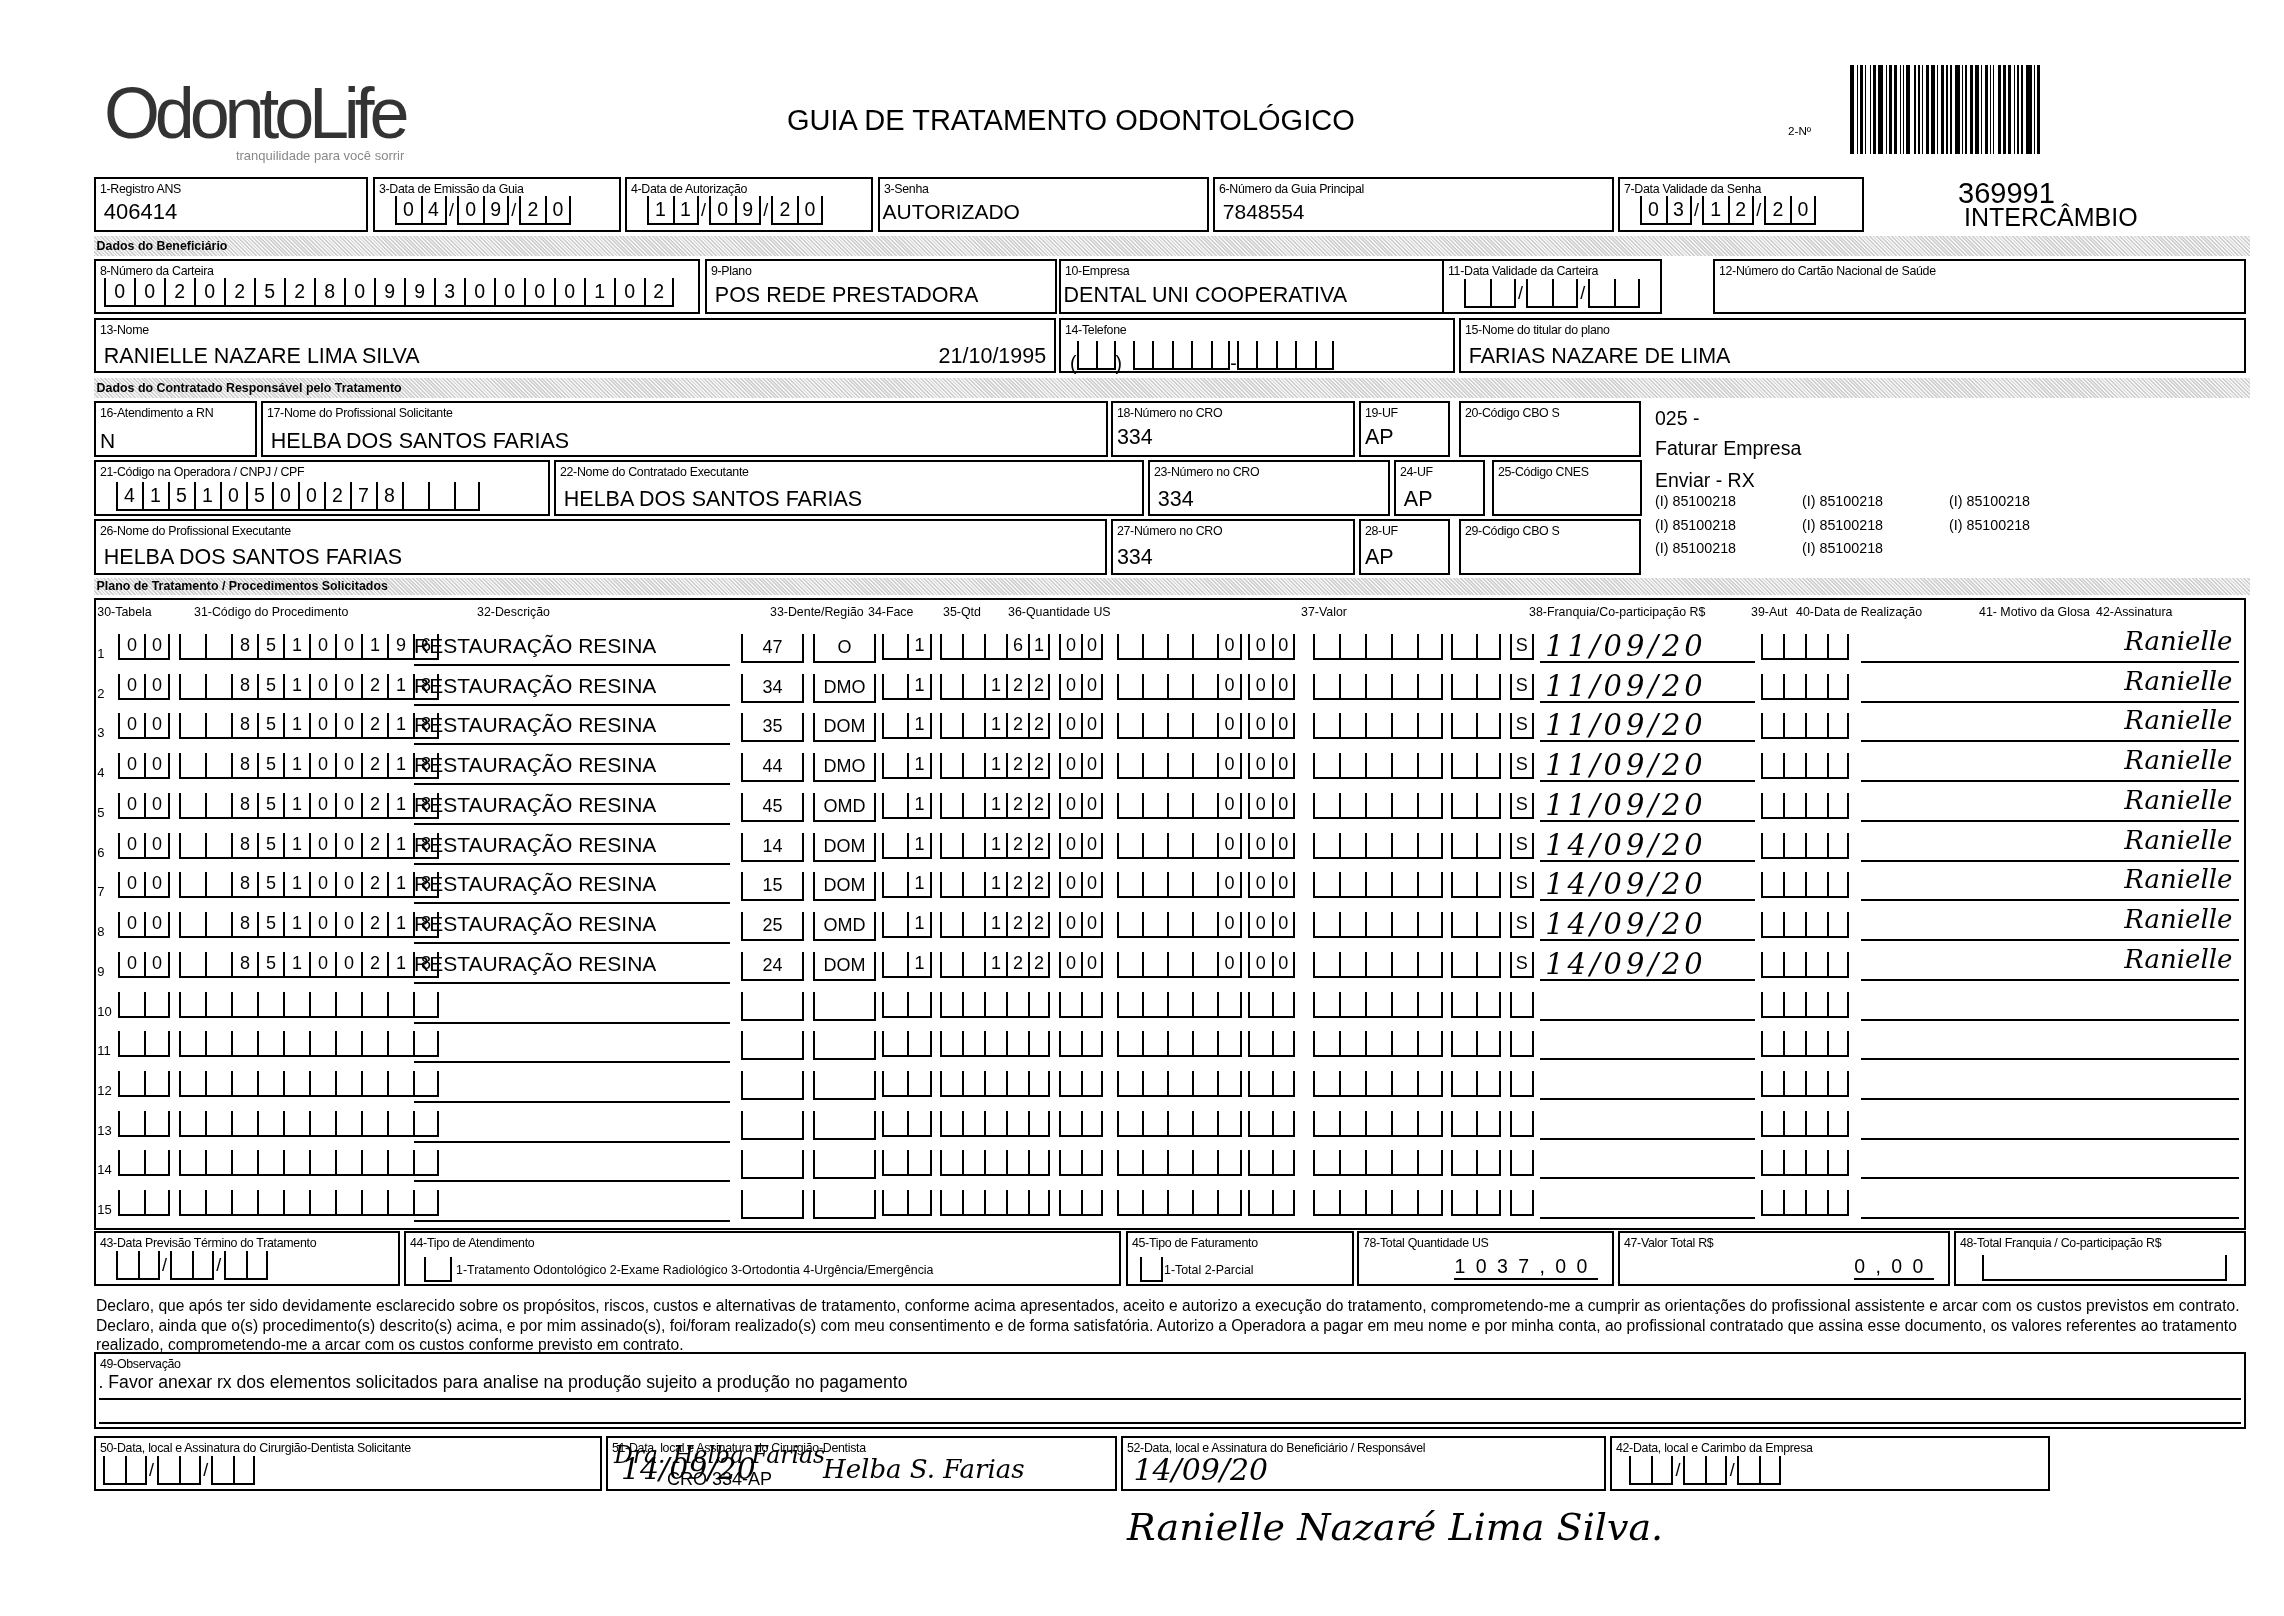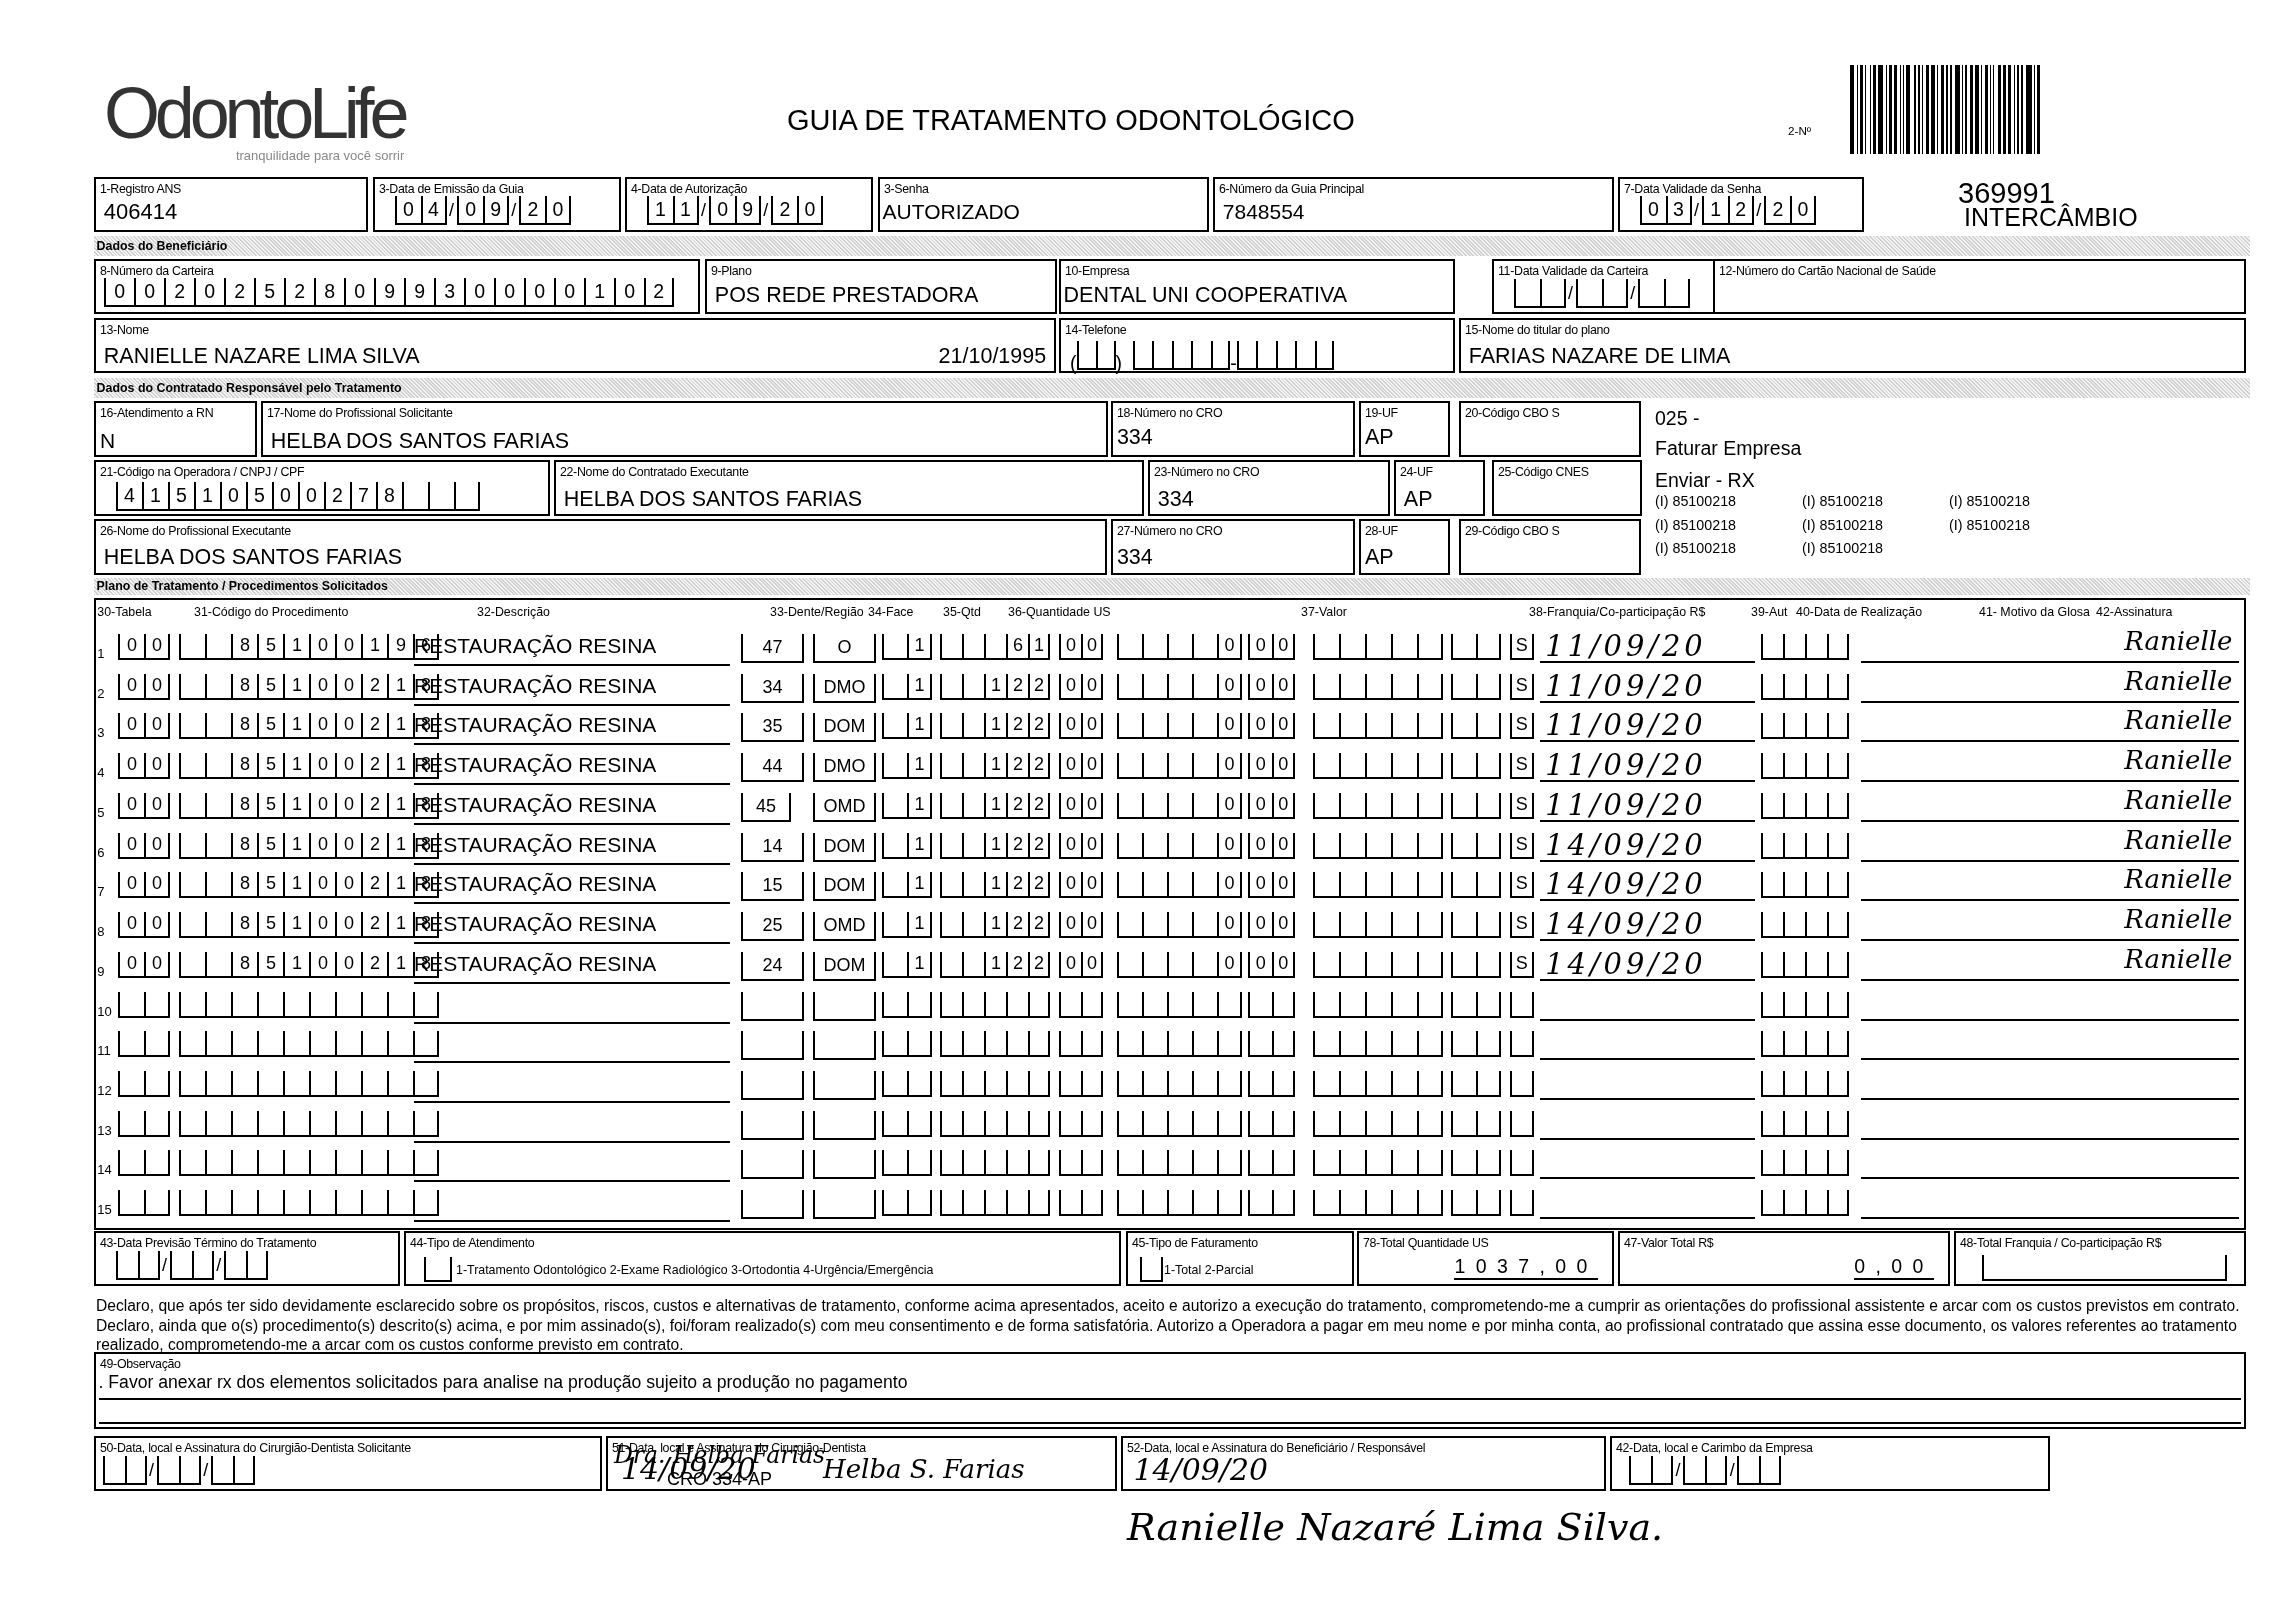--- a/index.html
+++ b/index.html
@@ -180,21 +180,21 @@
     </div>
 </div>
 <div class="box" style="left:705px;top:259px;width:352px;height:55px;">
   <div class="lbl">9-Plano</div>
   <div class="val" style="top:22px;font-size:21.5px;">POS REDE PRESTADORA</div>
 </div>
 <div class="box" style="left:1059px;top:259px;width:396px;height:55px;">
   <div class="lbl">10-Empresa</div>
   <div class="val" style="top:22px;left:2.6px;font-size:21.5px;">DENTAL UNI  COOPERATIVA</div>
 </div>
-<div class="box" style="left:1492px;top:259px;width:248px;height:55px;">
+<div class="box" style="left:1442px;top:259px;width:220px;height:55px;">
   <div class="lbl">11-Data Validade da Carteira</div>
   <div class="abs cells" style="left:19.5px;top:18px;">
       <span class="cells">
         <span class="cell"></span>
         <span class="cell"></span>
       </span>
       <span class="sep">/</span>
       <span class="cells">
         <span class="cell"></span>
         <span class="cell"></span>
@@ -665,21 +665,21 @@
             <span class="cell" style="width: 26px; height: 26px; font-size: 18px; line-height: 23.5px;">8</span>
             <span class="cell" style="width: 26px; height: 26px; font-size: 18px; line-height: 23.5px;">5</span>
             <span class="cell" style="width: 26px; height: 26px; font-size: 18px; line-height: 23.5px;">1</span>
             <span class="cell" style="width: 26px; height: 26px; font-size: 18px; line-height: 23.5px;">0</span>
             <span class="cell" style="width: 26px; height: 26px; font-size: 18px; line-height: 23.5px;">0</span>
             <span class="cell" style="width: 26px; height: 26px; font-size: 18px; line-height: 23.5px;">2</span>
             <span class="cell" style="width: 26px; height: 26px; font-size: 18px; line-height: 23.5px;">1</span>
             <span class="cell" style="width: 26px; height: 26px; font-size: 18px; line-height: 23.5px;">8</span>
           </span></div>
         <div class="desc" style="left: 318px; width: 316px; font-size: 21px;">RESTAURAÇÃO RESINA</div>
-        <div class="cellwrap" style="left: 645px; width: 50px; height: 29px; border-left: 2px solid rgb(0, 0, 0); border-right: 2px solid rgb(0, 0, 0); border-bottom: 2.6px solid rgb(0, 0, 0); box-sizing: border-box; text-align: center; font-size: 18px; line-height: 26px;">45</div>
+        <div class="cellwrap" style="left: 645px; width: 63px; height: 29px; border-left: 2px solid rgb(0, 0, 0); border-right: 2px solid rgb(0, 0, 0); border-bottom: 2.6px solid rgb(0, 0, 0); box-sizing: border-box; text-align: center; font-size: 18px; line-height: 26px;">45</div>
         <div class="cellwrap" style="left: 717px; width: 63px; height: 29px; border-left: 2px solid rgb(0, 0, 0); border-right: 2px solid rgb(0, 0, 0); border-bottom: 2.6px solid rgb(0, 0, 0); box-sizing: border-box; text-align: center; font-size: 18px; line-height: 26px;">OMD</div>
         <div class="cellwrap" style="left: 786px;"><span class="cells">
             <span class="cell" style="width: 25px; height: 26px; font-size: 18px; line-height: 23.5px;"></span>
             <span class="cell" style="width: 25px; height: 26px; font-size: 18px; line-height: 23.5px;">1</span>
           </span></div>
         <div class="cellwrap" style="left: 844px;"><span class="cells">
             <span class="cell" style="width: 22px; height: 26px; font-size: 18px; line-height: 23.5px;"></span>
             <span class="cell" style="width: 22px; height: 26px; font-size: 18px; line-height: 23.5px;"></span>
             <span class="cell" style="width: 22px; height: 26px; font-size: 18px; line-height: 23.5px;">1</span>
             <span class="cell" style="width: 22px; height: 26px; font-size: 18px; line-height: 23.5px;">2</span>

